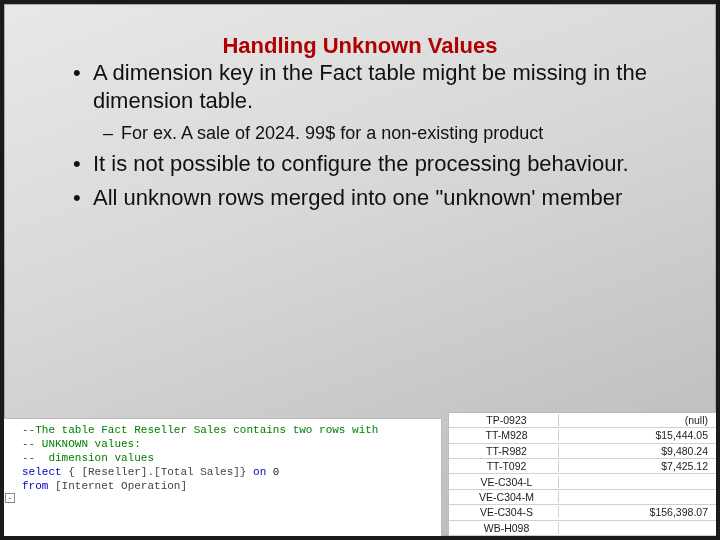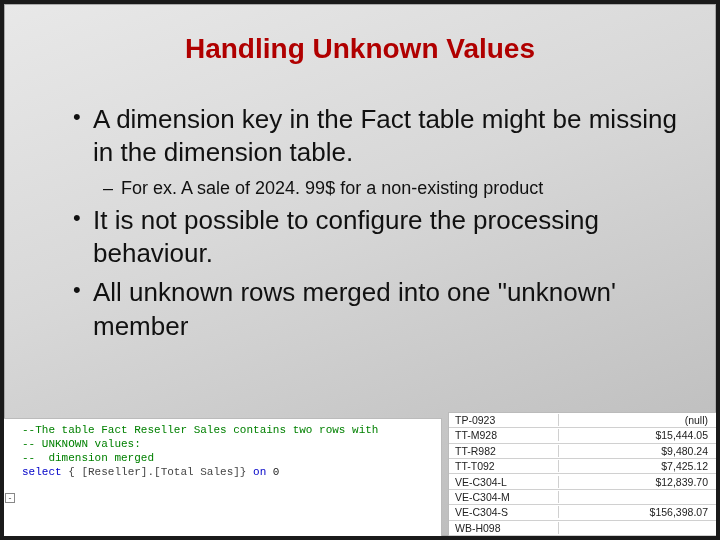--- a/index.html
+++ b/index.html
@@ -13,31 +13,30 @@
   }
   .slide {
     position: absolute;
     top: 4px; left: 4px; right: 4px; bottom: 4px;
     background: linear-gradient(160deg, #e8e8e8 0%, #d8d8d8 40%, #c8c8c8 70%, #b8b8b8 100%);
     border: 1px solid #aaa;
     padding: 28px 32px 12px 32px;
   }
   .title {
     color: #b00000;
-    font-size: 28px;
+    font-size: 22px;
     font-weight: bold;
     text-align: center;
-    margin-bottom: 38px;
   }
   .content {
     padding-left: 36px;
     color: #111;
   }
   .b1 {
-    font-size: 26px;
+    font-size: 22px;
     line-height: 1.28;
     margin-bottom: 6px;
     position: relative;
     padding-left: 20px;
   }
   .b1::before {
     content: "•";
     position: absolute;
     left: 0;
     top: 0;
@@ -109,20 +108,21 @@
   .table .row {
     display: flex;
     height: 15.4px;
     border-bottom: 1px solid #d0d0d0;
     align-items: center;
   }
   .table .c1 {
     width: 110px;
     padding-left: 6px;
     border-right: 1px solid #d0d0d0;
+    text-align: center;
   }
   .table .c2 {
     flex: 1;
     text-align: right;
     padding-right: 8px;
   }
 </style>
 </head>
 <body>
 
@@ -133,22 +133,23 @@
     <div class="b2">For ex. A sale of 2024. 99$ for a non-existing product</div>
     <div class="b1">It is not possible to configure the processing behaviour.</div>
     <div class="b1">All unknown rows merged into one "unknown' member</div>
   </div>
 </div>
 
 <div class="codebox">
   <div class="minus">-</div>
   <span class="ln"><span class="cm">--The table Fact Reseller Sales contains two rows with</span></span>
   <span class="ln"><span class="cm">-- UNKNOWN values:</span></span>
-  <span class="ln"><span class="cm">--  dimension merged</span></span>
+  <span class="ln"><span class="cm">--  dimension values</span></span>
   <span class="ln"><span class="kw">select </span><span class="br">{ [Reseller].[Total Sales]} </span><span class="kw">on</span><span> 0</span></span>
+  <span class="ln"><span class="kw">from </span><span class="br">[Internet Operation]</span></span>
 </div>
 
 <div class="table">
   <div class="row">
       <div class="c1">TP-0923</div>
       <div class="c2">(null)</div>
     </div>
   <div class="row">
       <div class="c1">TT-M928</div>
       <div class="c2">$15,444.05</div>
@@ -156,21 +157,20 @@
   <div class="row">
       <div class="c1">TT-R982</div>
       <div class="c2">$9,480.24</div>
     </div>
   <div class="row">
       <div class="c1">TT-T092</div>
       <div class="c2">$7,425.12</div>
     </div>
   <div class="row">
       <div class="c1">VE-C304-L</div>
-      <div class="c2">$12,839.70</div>
     </div>
   <div class="row">
       <div class="c1">VE-C304-M</div>
     </div>
   <div class="row">
       <div class="c1">VE-C304-S</div>
       <div class="c2">$156,398.07</div>
     </div>
   <div class="row">
       <div class="c1">WB-H098</div>

